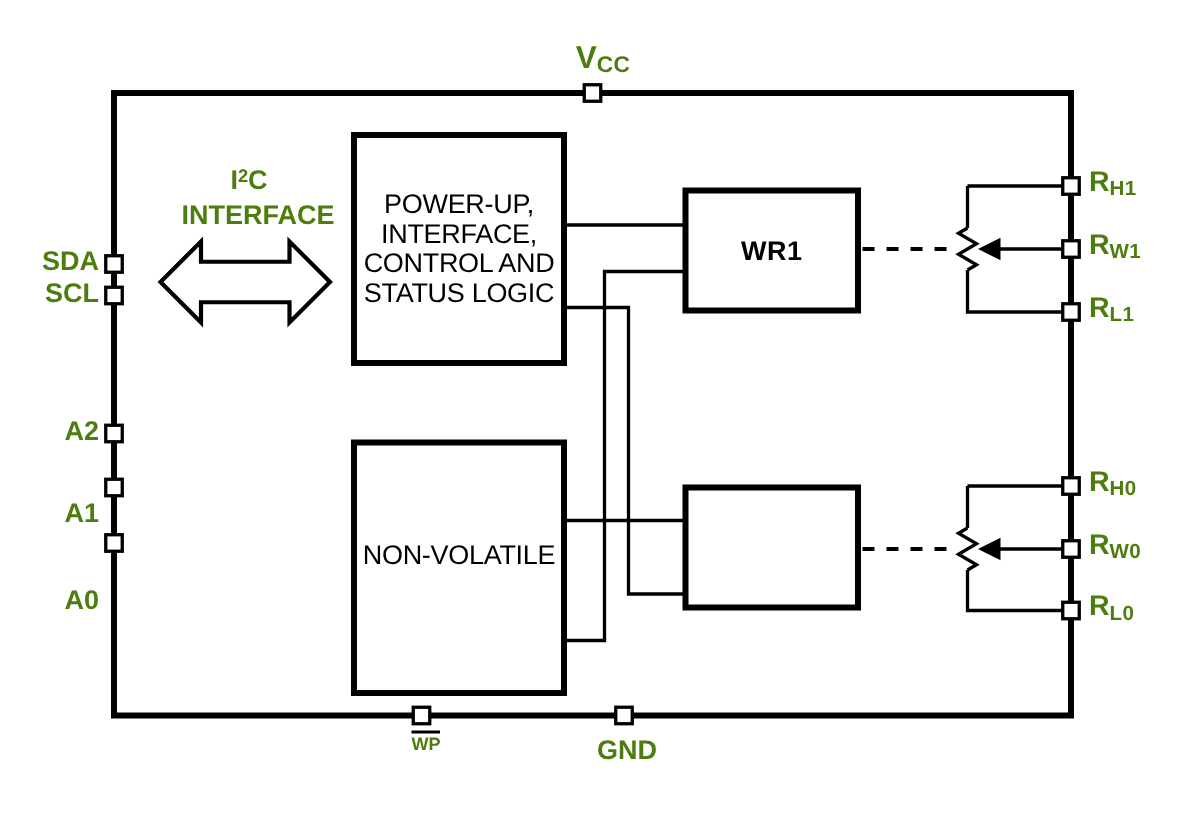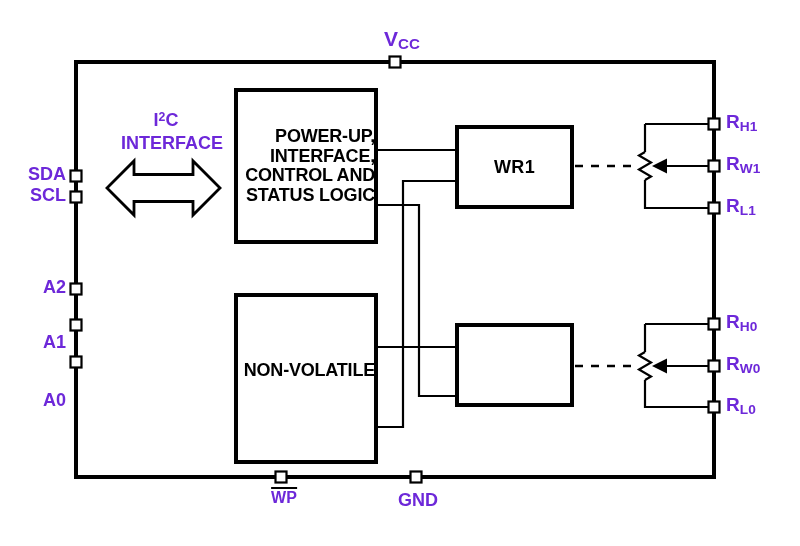--- a/index.html
+++ b/index.html
@@ -10,34 +10,34 @@
     font-family:"Liberation Sans", sans-serif;
     color:#000;
     overflow:hidden;
   }
   svg{position:absolute;left:0;top:0;}
   .lbl{
     position:absolute;
     font-weight:bold;
     white-space:nowrap;
     line-height:1.1;
-    color:#6d28d9;
+    color:#4d7c0f;
   }
   .center-x{transform:translateX(-50%);}
   .pin-left{right:734px;font-size:18px;text-align:right;}
   .pin-right{left:726px;font-size:19px;}
   .subsc{font-size:0.72em;position:relative;top:0.22em;letter-spacing:0.2px;}
   .supsc{font-size:0.68em;position:relative;top:-0.45em;}
   .vcc-lbl{font-size:21px;}
   .blocktext{
     position:absolute;
-    font-weight:bold;
+    font-weight:normal;
     font-size:18px;
     line-height:19.5px;
-    text-align:right;
+    text-align:center;
     letter-spacing:-0.2px;
   }
   .wrbox-lbl{
     position:absolute;
     display:flex;align-items:center;justify-content:center;
     font-weight:bold;font-size:18px;letter-spacing:0.3px;
   }
   .i2c-line{font-size:18px;}
   .overline-text{
     display:inline-block;
@@ -127,21 +127,21 @@
   <div class="lbl center-x vcc-lbl" style="left:402px;top:27px;">
     <span>V</span><span class="subsc">CC</span>
   </div>
 
   <div class="lbl pin-left" style="top:165px;">SDA</div>
   <div class="lbl pin-left" style="top:186px;">SCL</div>
   <div class="lbl pin-left" style="top:278px;">A2</div>
   <div class="lbl pin-left" style="top:314px;margin-top:19px;">A1</div>
   <div class="lbl pin-left" style="top:351px;margin-top:40px;">A0</div>
 
-  <div class="lbl center-x" style="left:284px;top:487px;font-size:16px;">
+  <div class="lbl center-x" style="left:284px;top:487px;font-size:12px;">
     <span class="overline-text">WP</span>
   </div>
   <div class="lbl center-x" style="left:418px;top:491px;font-size:18px;">GND</div>
 
   <div class="lbl pin-right" style="top:112px;">
     <span>R</span><span class="subsc">H1</span>
   </div>
   <div class="lbl pin-right" style="top:154px;">
     <span>R</span><span class="subsc">W1</span>
   </div>

